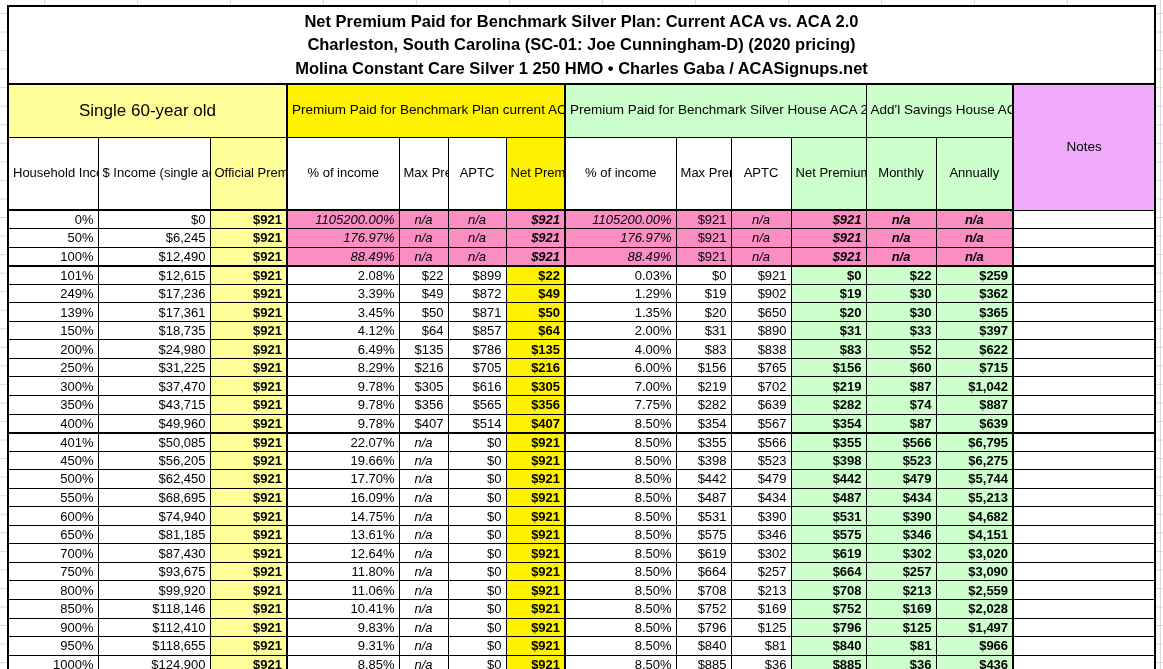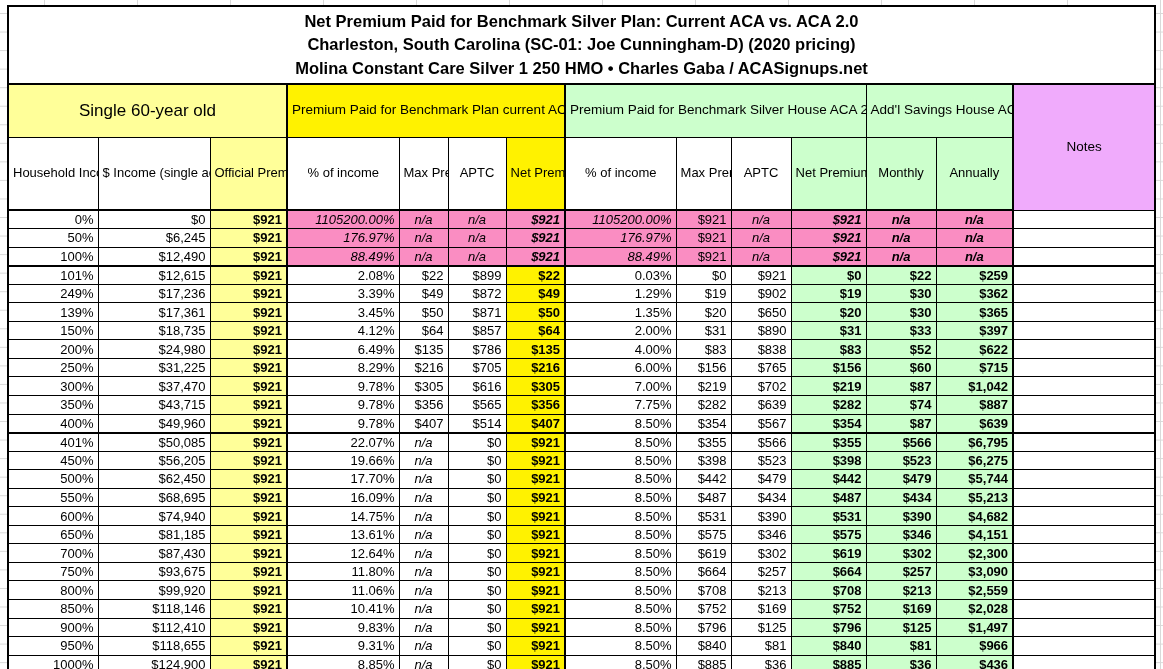--- a/index.html
+++ b/index.html
@@ -442,21 +442,21 @@
     <td>$921</td>
     <td>12.64%</td>
     <td class="na">n/a</td>
     <td>$0</td>
     <td>$921</td>
     <td>8.50%</td>
     <td>$619</td>
     <td>$302</td>
     <td>$619</td>
     <td>$302</td>
-    <td>$2,300</td>
+    <td>$3,020</td>
     <td></td>
   </tr>
         <tr>
     <td>750%</td>
     <td>$93,675</td>
     <td>$921</td>
     <td>11.80%</td>
     <td class="na">n/a</td>
     <td>$0</td>
     <td>$921</td>

